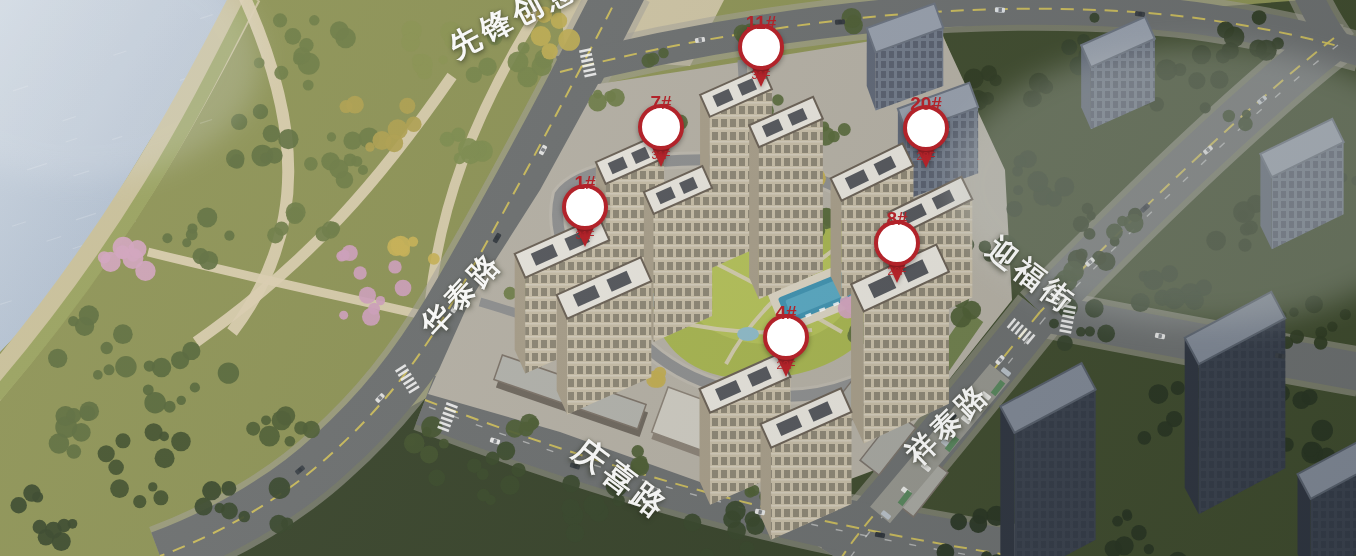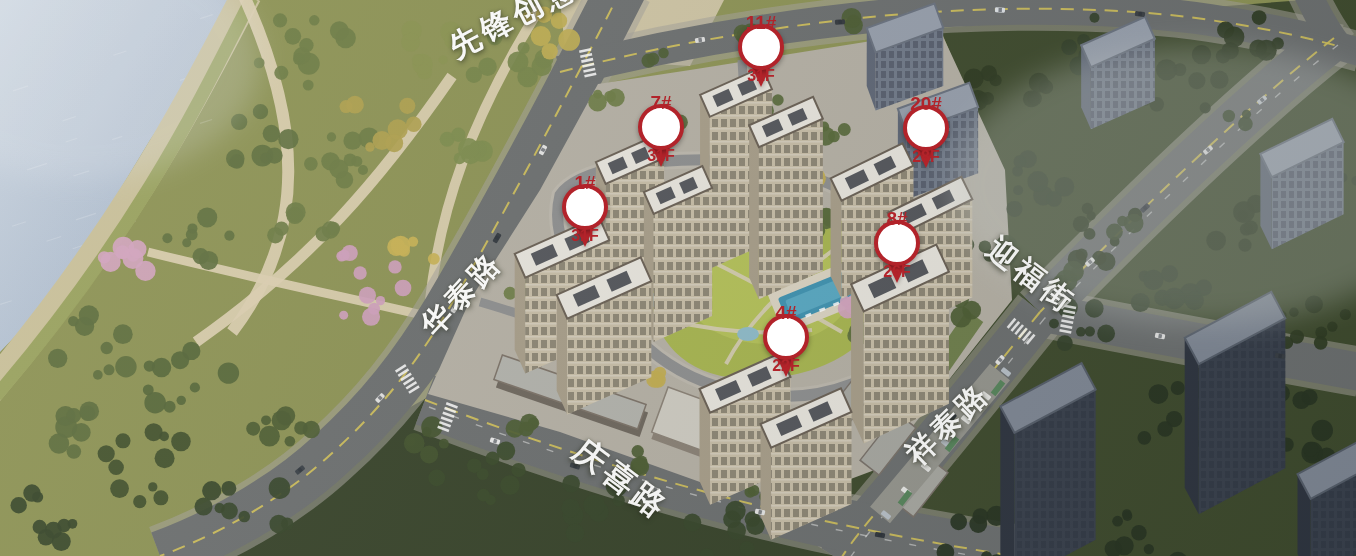--- a/index.html
+++ b/index.html
@@ -9,21 +9,21 @@
   .street{position:absolute;color:var(--label-white,#fff);font-weight:bold;
           white-space:nowrap;letter-spacing:.14em;
           text-shadow:0 2px 5px rgba(35,40,25,.65),0 0 2px rgba(60,60,40,.5);
           transform-origin:center center;pointer-events:none;}
   .pin{position:absolute;width:0;height:0;cursor:pointer;}
   .pin-circle{position:absolute;left:50%;top:50%;transform:translate(-50%,-50%);
           width:38px;height:38px;background:#fff;border:4px solid var(--pin-red,#b2232a);
           border-radius:50%;display:flex;flex-direction:column;align-items:center;
           justify-content:center;box-shadow:0 2px 5px rgba(0,0,0,.35);z-index:2;gap:38px;}
   .pin-id{color:var(--pin-red,#b2232a);font-weight:bold;font-size:19px;line-height:18px;}
-  .pin-floors{color:var(--pin-red,#b2232a);font-weight:bold;font-size:16px;line-height:11px;}
+  .pin-floors{color:var(--pin-red,#b2232a);font-weight:normal;font-size:11px;line-height:11px;}
   .pin-tail{position:absolute;left:50%;top:16px;transform:translateX(-50%);
           width:0;height:0;border-left:11px solid transparent;border-right:11px solid transparent;
           border-top:24px solid var(--pin-red,#b2232a);z-index:1;
           filter:drop-shadow(0 2px 2px rgba(0,0,0,.3));}
   #grade{position:absolute;left:0;top:0;width:100%;height:100%;pointer-events:none;
          background:linear-gradient(115deg,rgba(255,250,235,.07),rgba(20,30,25,.10));}
 </style>
 </head>
 <body>
 

